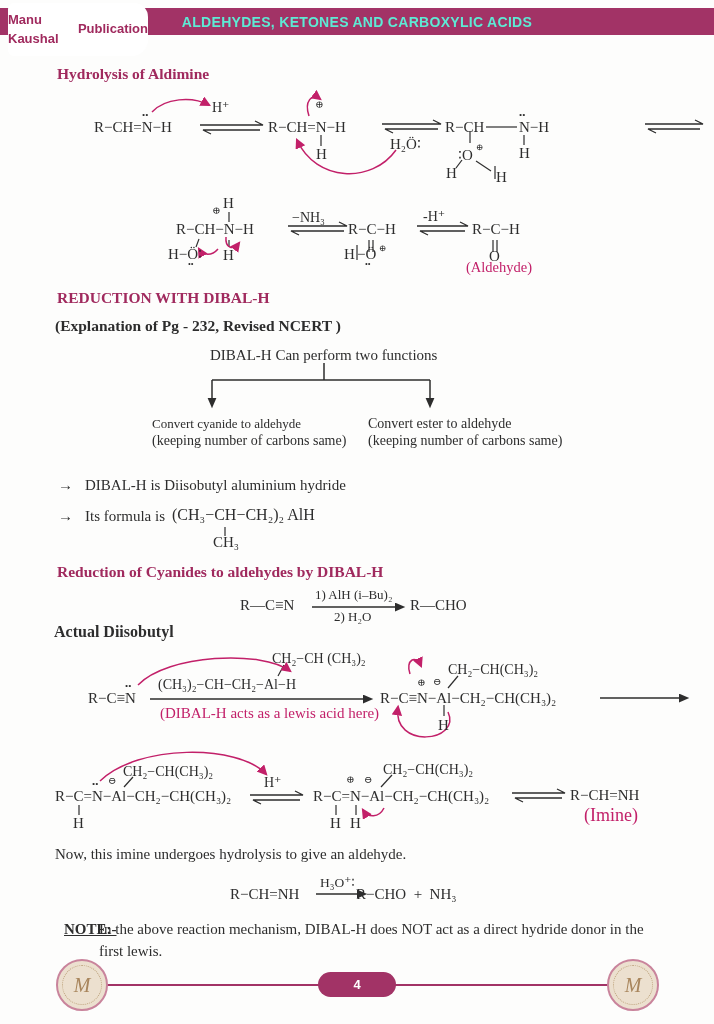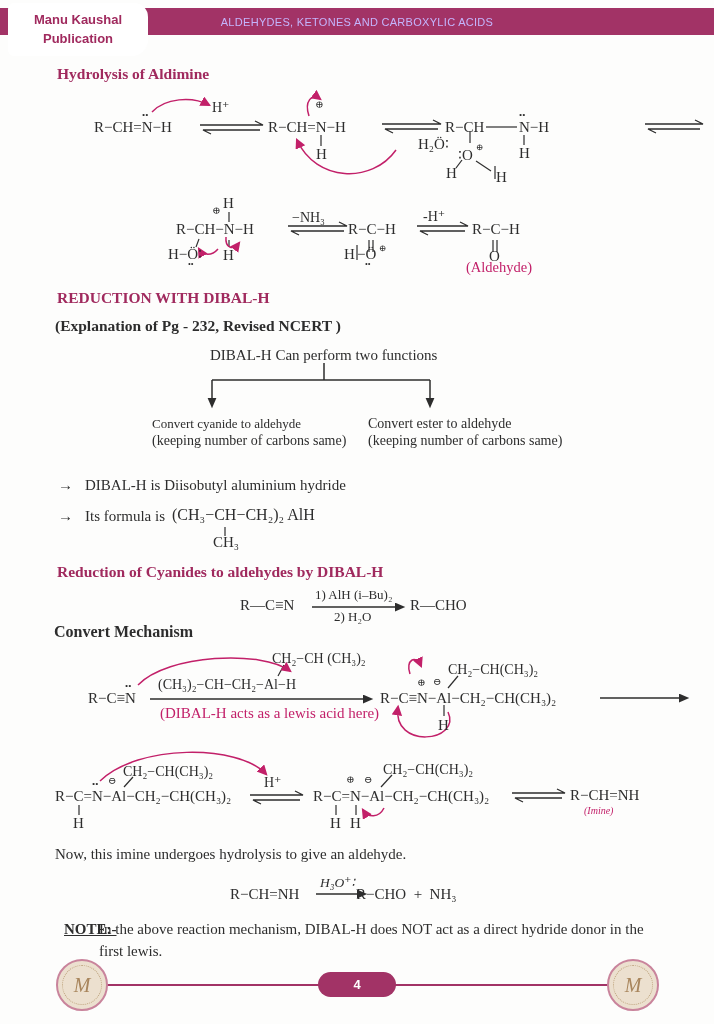--- a/index.html
+++ b/index.html
@@ -4,24 +4,24 @@
 <style>
   :root{
     --bar:#a23366; --heading:#a02a5e; --arrow:#c22069; --ink:#2d2d2d;
   }
   html,body{margin:0;padding:0;background:#ffffff;}
   #page{position:relative;width:714px;height:1024px;background:#fdfdfc;overflow:hidden;
         font-family:"Liberation Serif","DejaVu Serif",serif;color:var(--ink);}
   
   .hdr-bar{position:absolute;left:0;top:8px;width:714px;height:27px;background:var(--bar);
            display:flex;align-items:center;justify-content:center;}
-  .hdr-bar span{color:#c4b5fd;font-family:"Liberation Sans","DejaVu Sans",sans-serif;
-                font-weight:normal;font-size:11px;letter-spacing:.3px;}
+  .hdr-bar span{color:#5eead4;font-family:"Liberation Sans","DejaVu Sans",sans-serif;
+                font-weight:bold;font-size:14px;letter-spacing:.3px;}
   .hdr-tab{position:absolute;left:8px;top:3px;width:140px;height:53px;background:#ffffff;
-           border-radius:6px 14px 16px 6px;display:flex;flex-direction:column;align-items:center;
+           border-radius:6px 14px 16px 6px;display:flex;flex-direction:row;align-items:center;
            justify-content:center;z-index:3;}
   .hdr-tab div{color:var(--heading);font-family:"Liberation Sans","DejaVu Sans",sans-serif;
                font-weight:bold;font-size:13px;line-height:1.45;}
   
   .it{position:absolute;line-height:1.05;white-space:pre;font-size:15px;color:var(--ink);}
   .b{font-weight:bold;}
   .c-mag{color:var(--heading);}
   .c-pink{color:var(--arrow);}
   
   #gfx{position:absolute;left:0;top:0;pointer-events:none;}
@@ -130,21 +130,21 @@
   </svg>
 
   <div>
       <span class="it b c-mag" style="left: 57px; top: 66px; font-size: 15.5px;">Hydrolysis of Aldimine</span>
       <span class="it" style="left: 94px; top: 120px;">R−CH=N−H</span>
       <span class="it" style="left: 142px; top: 111px; font-size: 9px;">••</span>
       <span class="it" style="left: 212px; top: 101px; font-size: 14px;">H⁺</span>
       <span class="it" style="left: 268px; top: 120px;">R−CH=N−H</span>
       <span class="it" style="left: 315px; top: 100px; font-size: 10px;">⊕</span>
       <span class="it" style="left: 316px; top: 147px;">H</span>
-      <span class="it" style="left: 390px; top: 137px; margin-left: 28px;">H₂Ö∶</span>
+      <span class="it" style="left: 390px; top: 137px;">H₂Ö∶</span>
       <span class="it" style="left: 445px; top: 120px;">R−CH</span>
       <span class="it" style="left: 519px; top: 120px;">N−H</span>
       <span class="it" style="left: 519px; top: 111px; font-size: 9px;">••</span>
       <span class="it" style="left: 458px; top: 148px;">∶O</span>
       <span class="it" style="left: 476px; top: 143px; font-size: 9px;">⊕</span>
       <span class="it" style="left: 446px; top: 166px;">H</span>
       <span class="it" style="left: 496px; top: 170px;">H</span>
       <span class="it" style="left: 519px; top: 146px;">H</span>
       <span class="it" style="left: 223px; top: 196px;">H</span>
       <span class="it" style="left: 212px; top: 206px; font-size: 10px;">⊕</span>
@@ -173,21 +173,21 @@
       <span class="it" style="left: 85px; top: 478px;">DIBAL-H is Diisobutyl aluminium hydride</span>
       <span class="it" style="left: 58px; top: 509px;">→</span>
       <span class="it" style="left: 85px; top: 509px;">Its formula is</span>
       <span class="it" style="left: 172px; top: 507px; font-size: 16px;">(CH₃−CH−CH₂)₂ AlH</span>
       <span class="it" style="left: 213px; top: 535px; text-align: right;">CH₃</span>
       <span class="it b c-mag" style="left: 57px; top: 564px; font-size: 15.5px;">Reduction of Cyanides to aldehydes by DIBAL-H</span>
       <span class="it" style="left: 240px; top: 598px;">R—C≡N</span>
       <span class="it" style="left: 315px; top: 588px; font-size: 13px;">1) AlH (i–Bu)₂</span>
       <span class="it" style="left: 334px; top: 610px; font-size: 13px;">2) H₂O</span>
       <span class="it" style="left: 410px; top: 598px;">R—CHO</span>
-      <span class="it b" style="left: 54px; top: 624px; font-size: 16px;">Convert Mechanism</span>
+      <span class="it b" style="left: 54px; top: 624px; font-size: 16px;">Actual Diisobutyl</span>
       <span class="it" style="left: 272px; top: 652px; font-size: 14px;">CH₂−CH (CH₃)₂</span>
       <span class="it" style="left: 158px; top: 678px; font-size: 14px;">(CH₃)₂−CH−CH₂−Al−H</span>
       <span class="it" style="left: 88px; top: 691px;">R−C≡N</span>
       <span class="it" style="left: 125px; top: 682px; font-size: 9px;">••</span>
       <span class="it c-pink" style="left: 160px; top: 706px; font-size: 15px;">(DIBAL-H acts as a lewis acid here)</span>
       <span class="it" style="left: 448px; top: 663px; font-size: 14px;">CH₂−CH(CH₃)₂</span>
       <span class="it" style="left: 417px; top: 678px; font-size: 10px;">⊕</span>
       <span class="it" style="left: 433px; top: 677px; font-size: 10px;">⊖</span>
       <span class="it" style="left: 380px; top: 691px;">R−C≡N−Al−CH₂−CH(CH₃)₂</span>
       <span class="it" style="left: 438px; top: 718px;">H</span>
@@ -197,24 +197,24 @@
       <span class="it" style="left: 92px; top: 780px; font-size: 9px;">••</span>
       <span class="it" style="left: 73px; top: 816px;">H</span>
       <span class="it" style="left: 264px; top: 776px; font-size: 14px;">H⁺</span>
       <span class="it" style="left: 383px; top: 763px; font-size: 14px;">CH₂−CH(CH₃)₂</span>
       <span class="it" style="left: 346px; top: 775px; font-size: 10px;">⊕</span>
       <span class="it" style="left: 364px; top: 775px; font-size: 10px;">⊖</span>
       <span class="it" style="left: 313px; top: 789px;">R−C=N−Al−CH₂−CH(CH₃)₂</span>
       <span class="it" style="left: 330px; top: 816px;">H</span>
       <span class="it" style="left: 350px; top: 816px;">H</span>
       <span class="it" style="left: 570px; top: 788px;">R−CH=NH</span>
-      <span class="it c-pink" style="left: 584px; top: 806px; font-size: 10px; font-style: italic;">(Imine)</span>
+      <span class="it c-pink" style="left: 584px; top: 806px; font-size: 18px;">(Imine)</span>
       <span class="it" style="left: 55px; top: 847px;">Now, this imine undergoes hydrolysis to give an aldehyde.</span>
       <span class="it" style="left: 230px; top: 887px;">R−CH=NH</span>
-      <span class="it" style="left: 320px; top: 876px; font-size: 13.5px; font-style: italic;">H₃O⁺∶</span>
+      <span class="it" style="left: 320px; top: 876px; font-size: 13.5px;">H₃O⁺∶</span>
       <span class="it" style="left: 356px; top: 887px;">R−CHO  +  NH₃</span>
       <span class="it b" style="left: 64px; top: 922px; text-decoration: underline;">NOTE:-</span>
       <span class="it" style="left: 99px; top: 922px;">In the above reaction mechanism, DIBAL-H does NOT act as a direct hydride donor in the</span>
       <span class="it" style="left: 99px; top: 944px;">first lewis.</span>
     </div>
 
   <div class="footer-line"></div>
   <div class="seal" style="left:56px;top:959px;">
     <span>M</span>
   </div>

